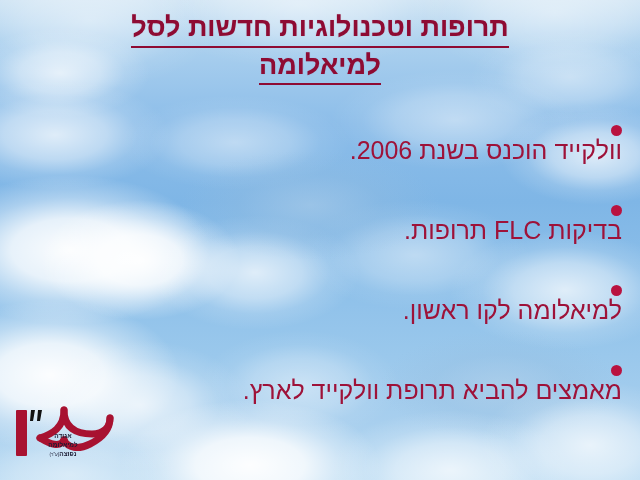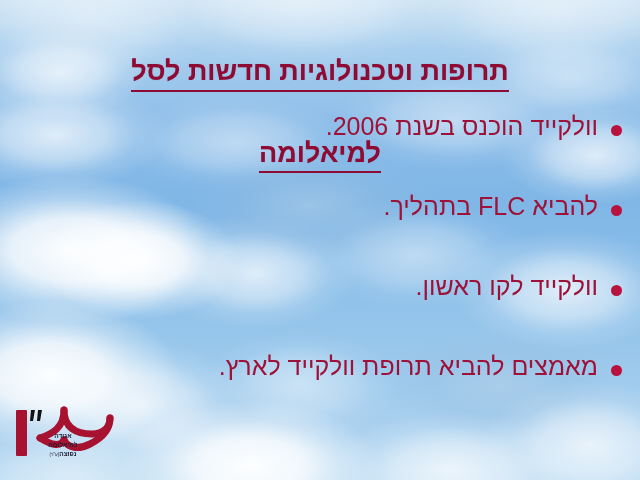--- a/index.html
+++ b/index.html
@@ -61,35 +61,34 @@
     display: inline-block;
     color: #8e0b33;
     font-size: 27px;
     font-weight: bold;
     line-height: 1.28;
     letter-spacing: 0px;
     border-bottom: 2px solid #8e0b33;
     padding-bottom: 1px;
     direction: rtl;
     text-shadow: 0 0 1px rgba(142,11,51,0.25);
-    margin-top: 44px;
   }
 
   
   .bullets {
     position: absolute;
     top: 112px;
     right: 18px;
     left: 18px;
     z-index: 5;
     direction: rtl;
   }
   .bullet-row {
     display: flex;
-    flex-direction: row;
+    flex-direction: column;
     align-items: flex-start;
     justify-content: flex-start;
     height: 80px;
   }
   .bullet-dot {
     flex: 0 0 auto;
     width: 11px;
     height: 11px;
     border-radius: 50%;
     background: #b9123f;
@@ -177,26 +176,26 @@
 
   <div class="bullets">
 
     <div class="bullet-row">
       <span class="bullet-dot"></span>
       <span class="bullet-text">וולקייד הוכנס בשנת 2006.</span>
     </div>
 
     <div class="bullet-row">
       <span class="bullet-dot"></span>
-      <span class="bullet-text">להביא FLC בתהליך.</span>
-    </div>
-
-    <div class="bullet-row">
-      <span class="bullet-dot"></span>
-      <span class="bullet-text">וולקייד לקו ראשון.</span>
+      <span class="bullet-text">בדיקות FLC תרופות.</span>
+    </div>
+
+    <div class="bullet-row">
+      <span class="bullet-dot"></span>
+      <span class="bullet-text">למיאלומה לקו ראשון.</span>
     </div>
 
     <div class="bullet-row">
       <span class="bullet-dot"></span>
       <span class="bullet-text">מאמצים להביא תרופת וולקייד לארץ.</span>
     </div>
 
   </div>
 
   <div class="logo">

